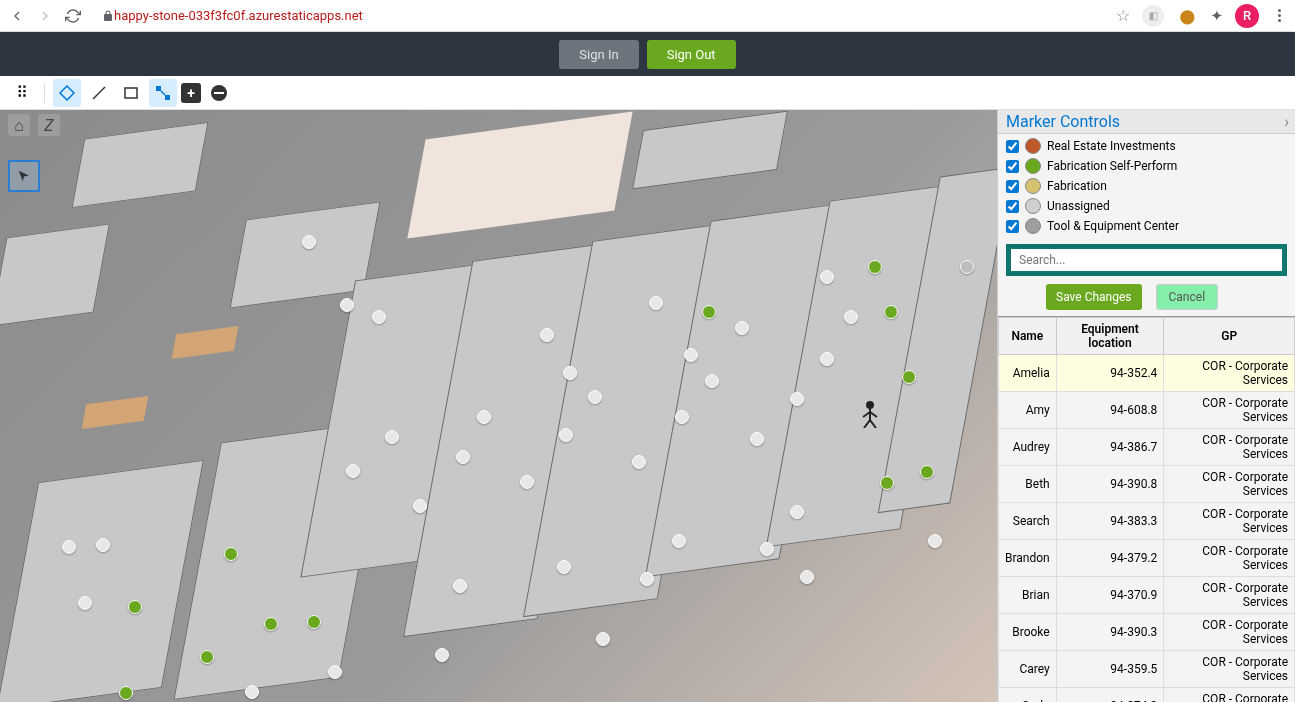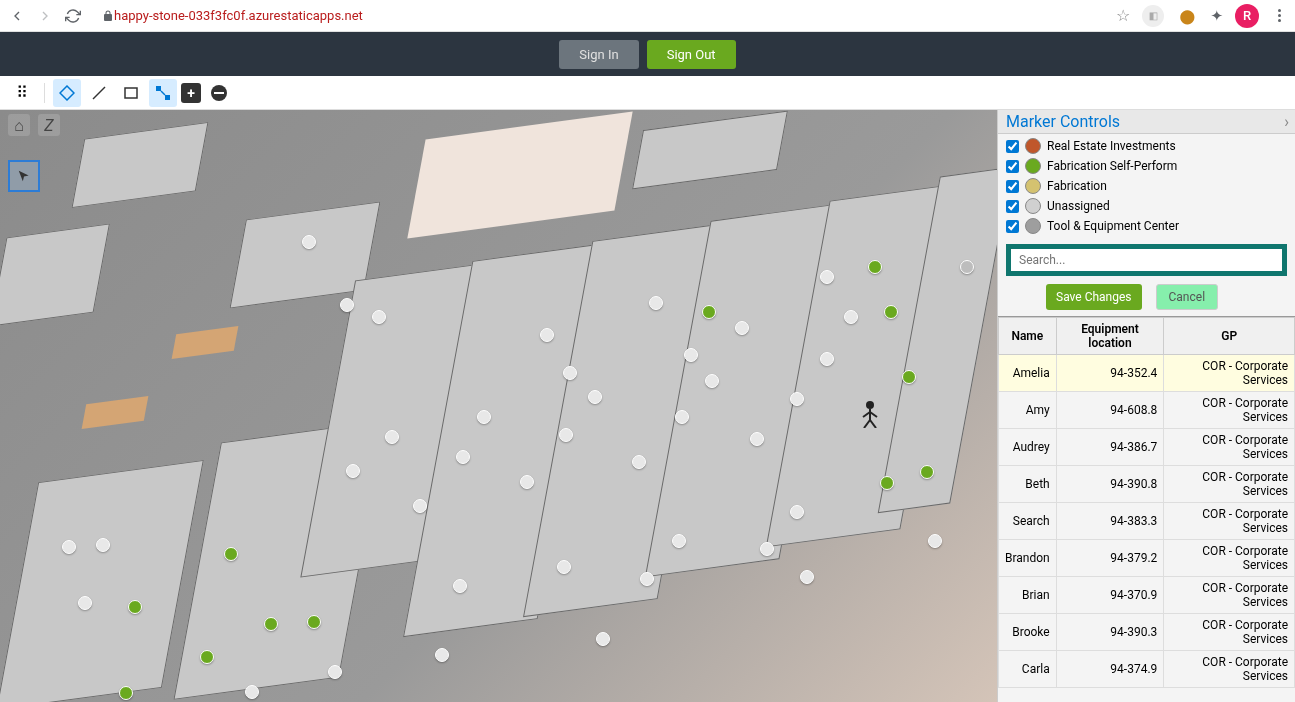--- a/index.html
+++ b/index.html
@@ -314,20 +314,25 @@
               <td>Brian</td>
   <td>94-370.9</td>
   <td>COR - Corporate Services</td>
             </tr>
             <tr>
               <td>Brooke</td>
   <td>94-390.3</td>
   <td>COR - Corporate Services</td>
             </tr>
             <tr>
+              <td>Carey</td>
+  <td>94-359.5</td>
+  <td>COR - Corporate Services</td>
+            </tr>
+            <tr>
               <td>Carla</td>
   <td>94-374.9</td>
   <td>COR - Corporate Services</td>
             </tr>
           </tbody>
       </table>
     </div>
   </div>
 </div>
 

